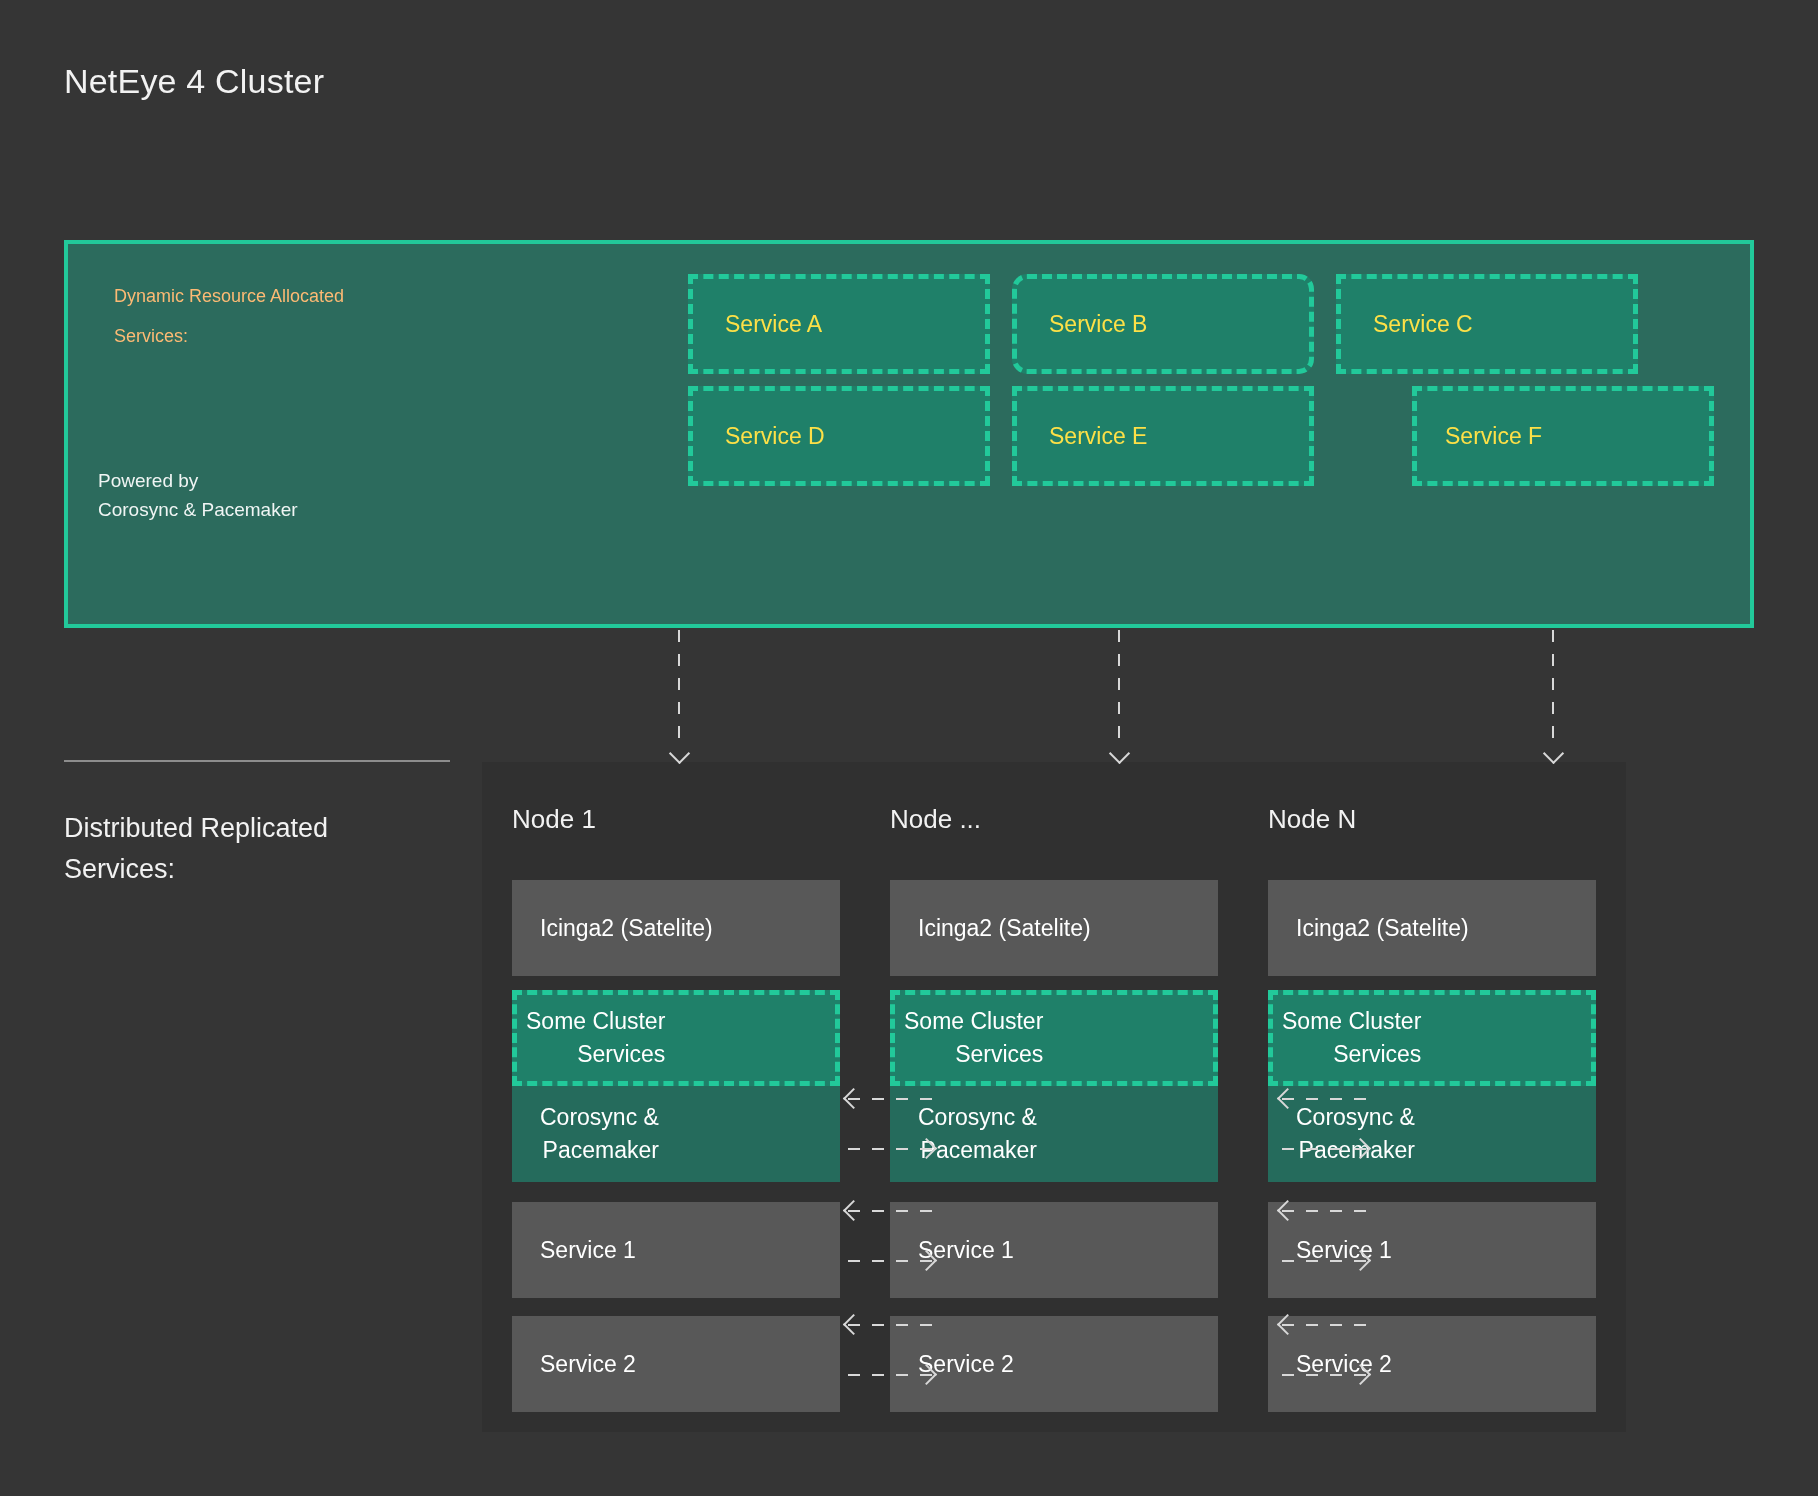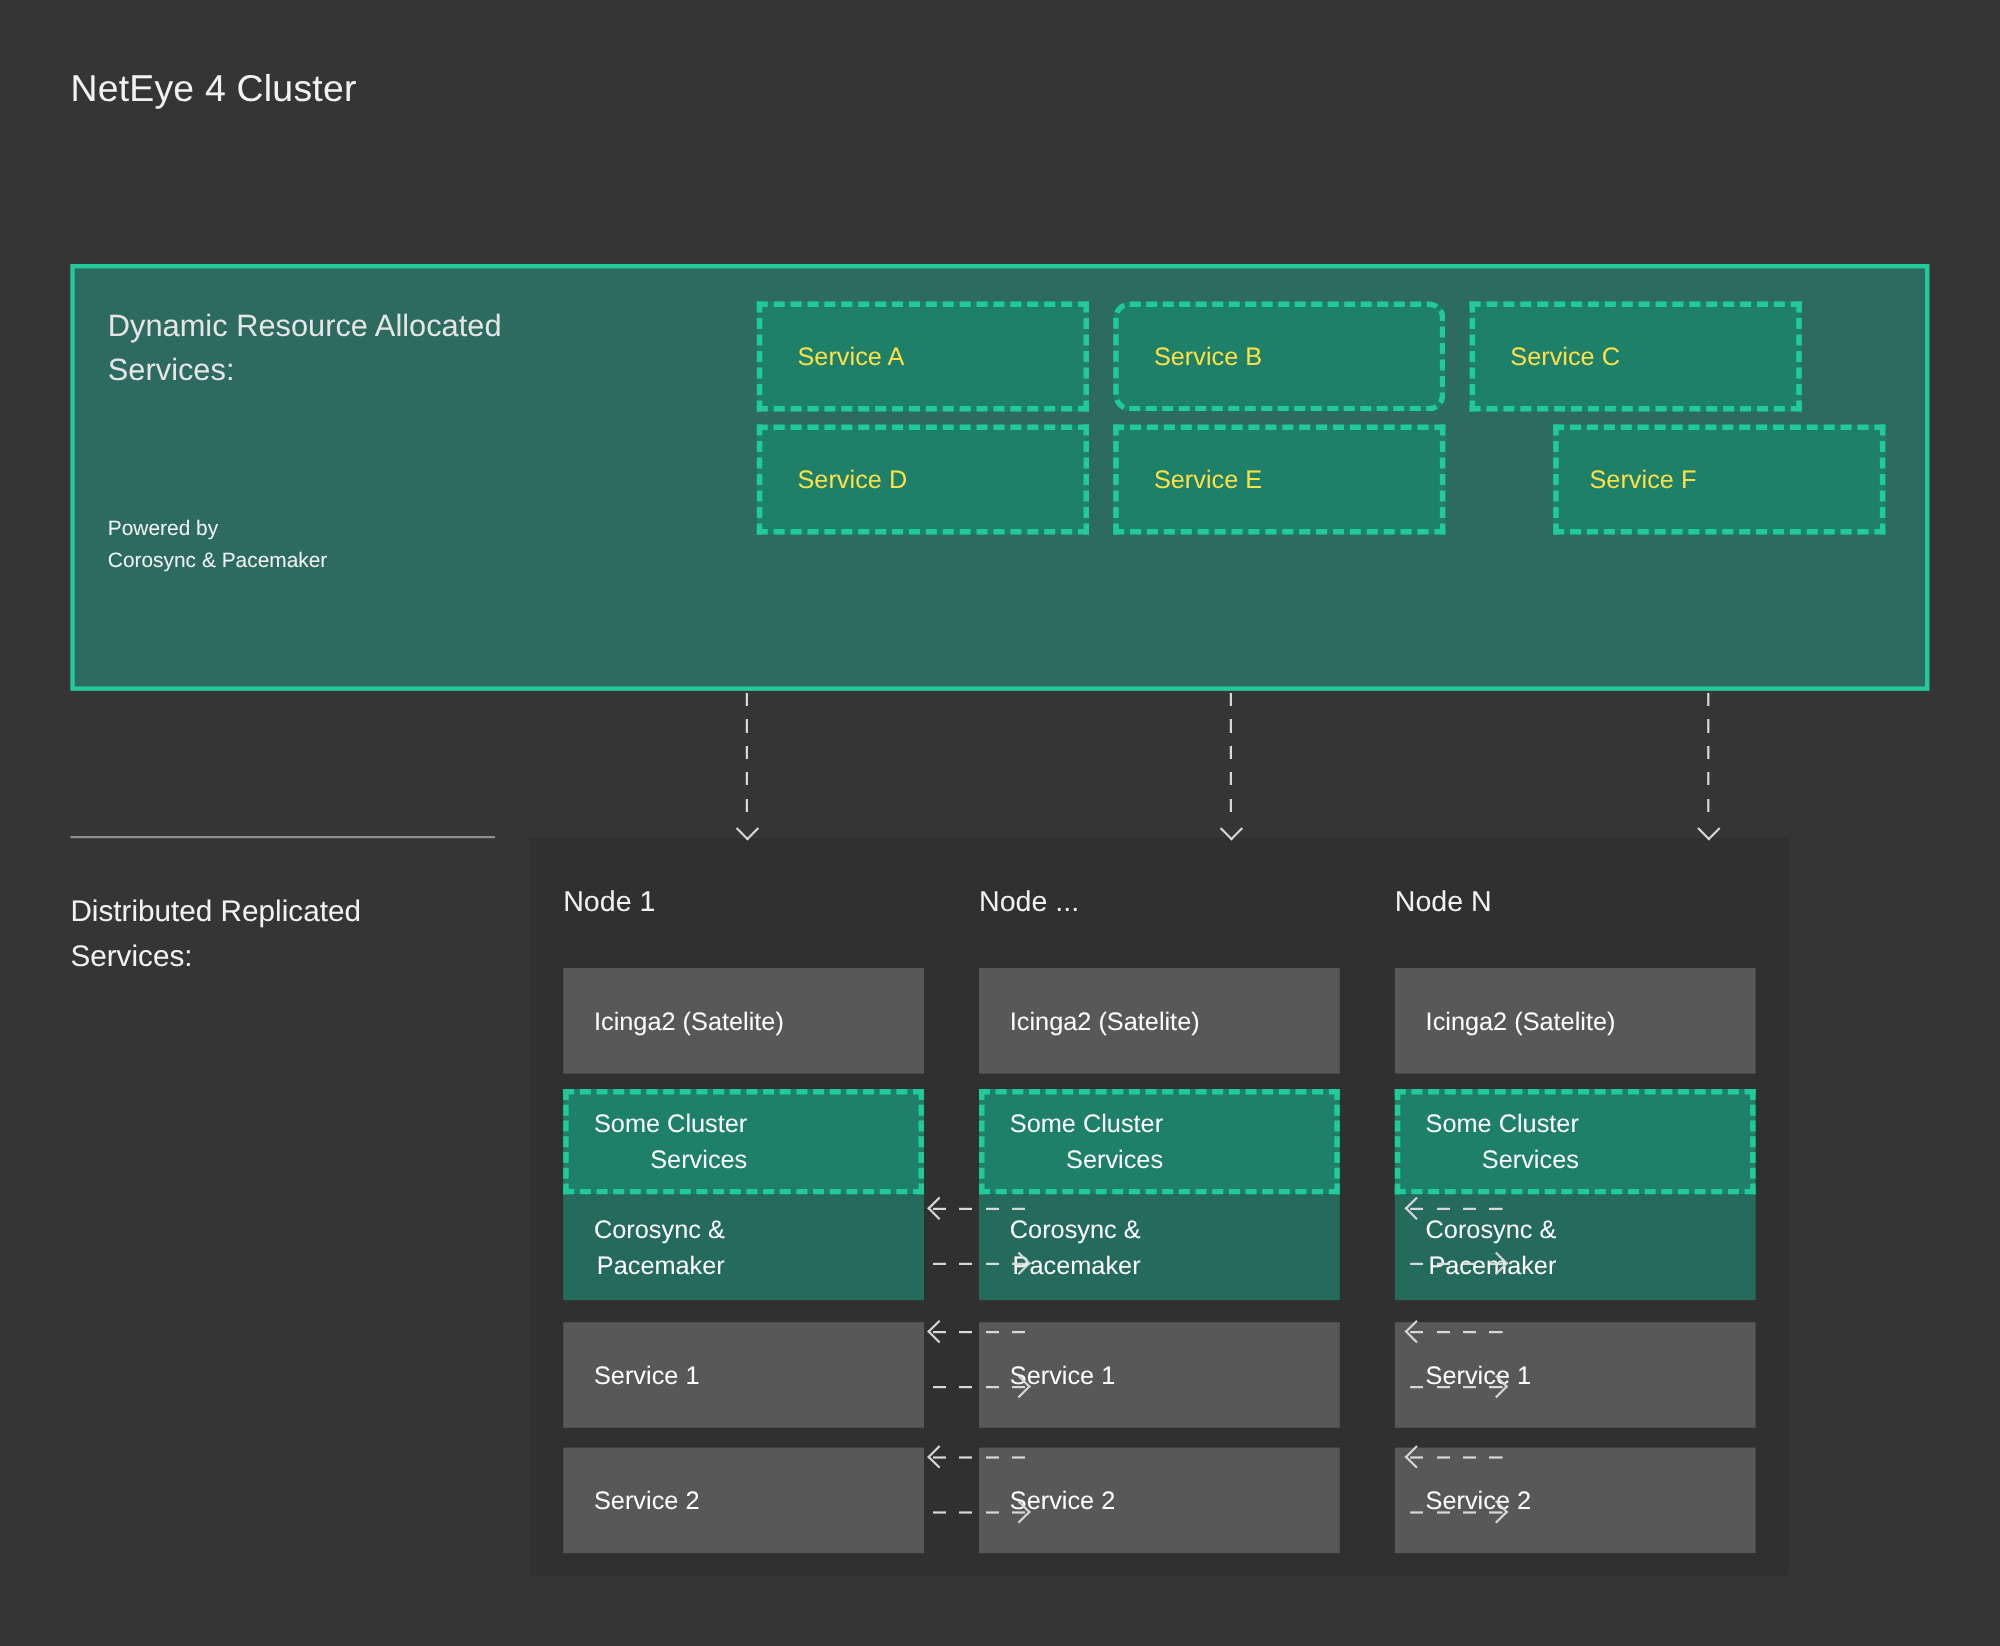--- a/index.html
+++ b/index.html
@@ -39,26 +39,26 @@
   .panel-left {
     position: absolute;
     left: 30px;
     top: 0px;
     width: 470px;
     height: 100%;
   }
 
   .panel-heading {
     position: absolute;
-    left: 0;
+    left: 16px;
     top: 32px;
-    font-size: 28px;
+    font-size: 18px;
     line-height: 40px;
     font-weight: 400;
-    color: #e5e5e5;
+    color: #fdba74;
     white-space: pre-line;
   }
 
   .panel-powered {
     position: absolute;
     left: 0;
     top: 222px;
     font-size: 19px;
     line-height: 29px;
     color: #f0f5f4;
@@ -135,21 +135,21 @@
     align-items: center;
     padding-left: 28px;
     font-size: 23px;
     line-height: 33px;
     color: #ffffff;
     white-space: pre-line;
     text-align: right;
   }
 
   .node-box.gray   { background: #585858; }
-  .node-box.teal   { background: #1f8069; border: 5px dashed #22c99a; padding-left: 23px; }
+  .node-box.teal   { background: #1f8069; border: 5px dashed #22c99a; padding-left: 9px; }
   .node-box.darkteal { background: #256b5c; }
 
   
   .v-arrow {
     position: absolute;
     width: 2px;
     top: 630px;
     height: 120px;
     background: repeating-linear-gradient(
       to bottom,

